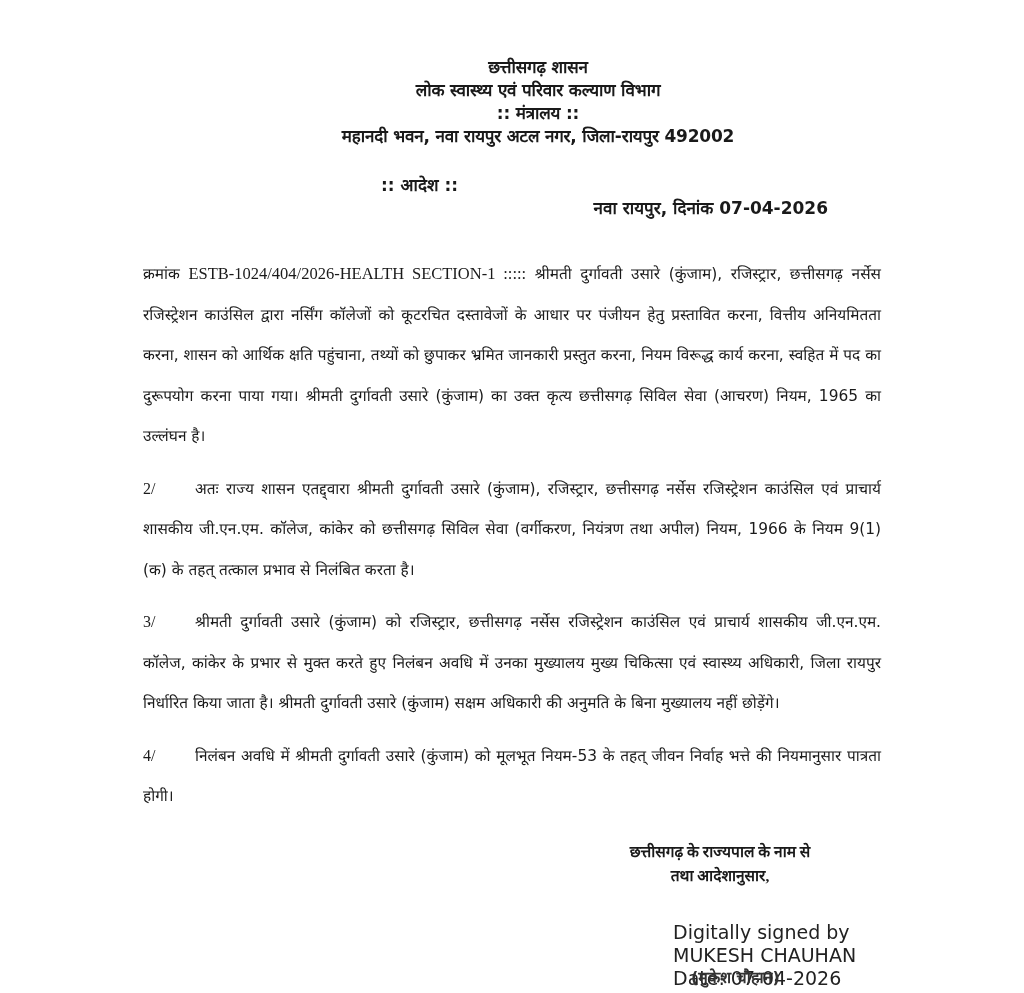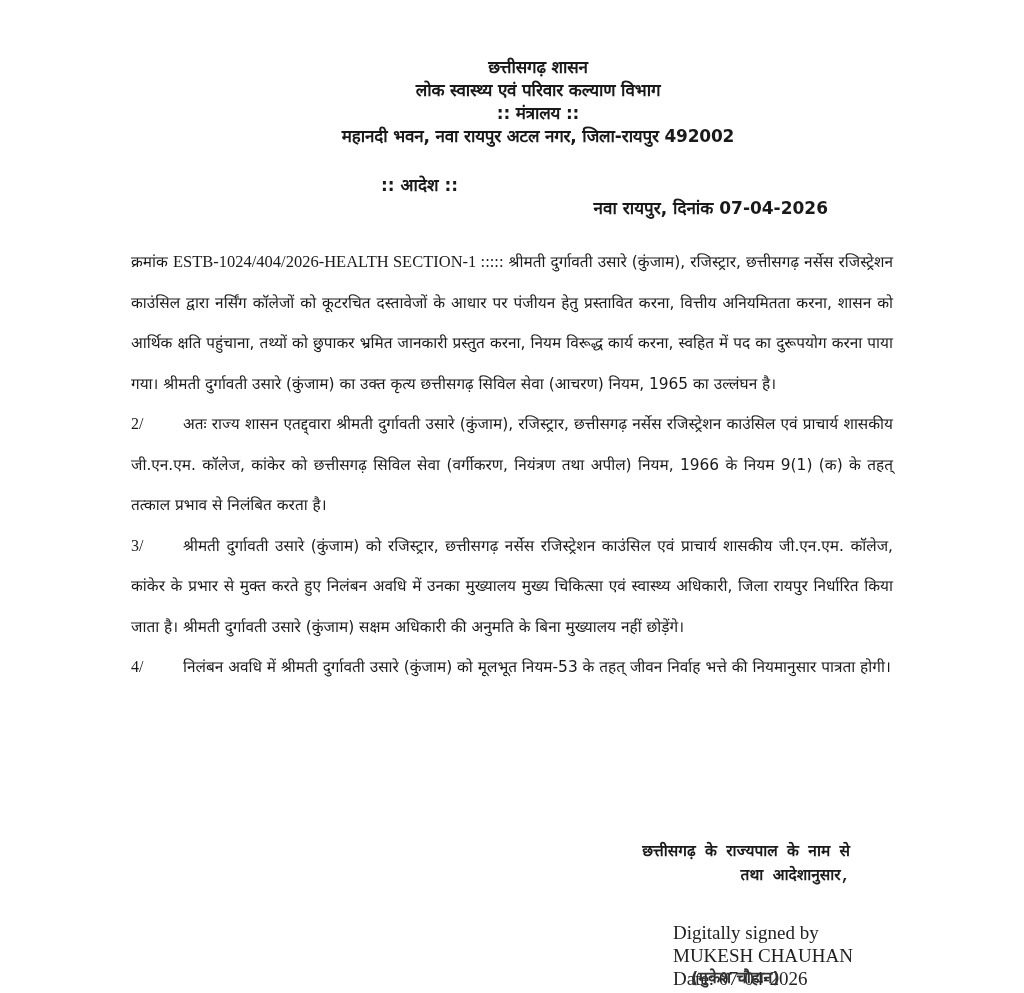--- a/index.html
+++ b/index.html
@@ -56,56 +56,55 @@
       position: absolute;
       left: 131px;
       width: 762px;
       font-family: "DejaVu Sans", "Liberation Sans", sans-serif;
       font-size: 15.4px;
       line-height: 40.5px;
       text-align: justify;
       text-align-last: left;
     }
     .para {
-      margin: 0;
+      margin: 12px;
       padding: 0;
     }
     .num {
       display: inline-block;
       width: 52px;
       font-family: "Liberation Serif", serif;
       font-size: 16px;
     }
     .latin {
       font-family: "Liberation Serif", serif;
       font-size: 16.5px;
     }
     .closing {
       position: absolute;
       top: 840px;
       left: 590px;
       width: 260px;
-      text-align: right;
-      font-family: Liberation Mono, monospace;
+      text-align: center;
+      font-family: Liberation Serif, serif;
       font-weight: bold;
       font-size: 15.5px;
       line-height: 24px;
     }
     .signature {
       position: absolute;
       left: 673px;
       top: 921px;
       font-family: "DejaVu Sans", sans-serif;
       font-size: 19px;
       line-height: 23px;
       color: #222;
     }
     .signature .sig-line {
       white-space: nowrap;
-      font-family: Liberation Serif, serif;
     }
     .signature .name-hindi {
       position: absolute;
       left: 18px;
       top: 45px;
       font-size: 16px;
       font-weight: bold;
       color: #333;
       white-space: nowrap;
     }

